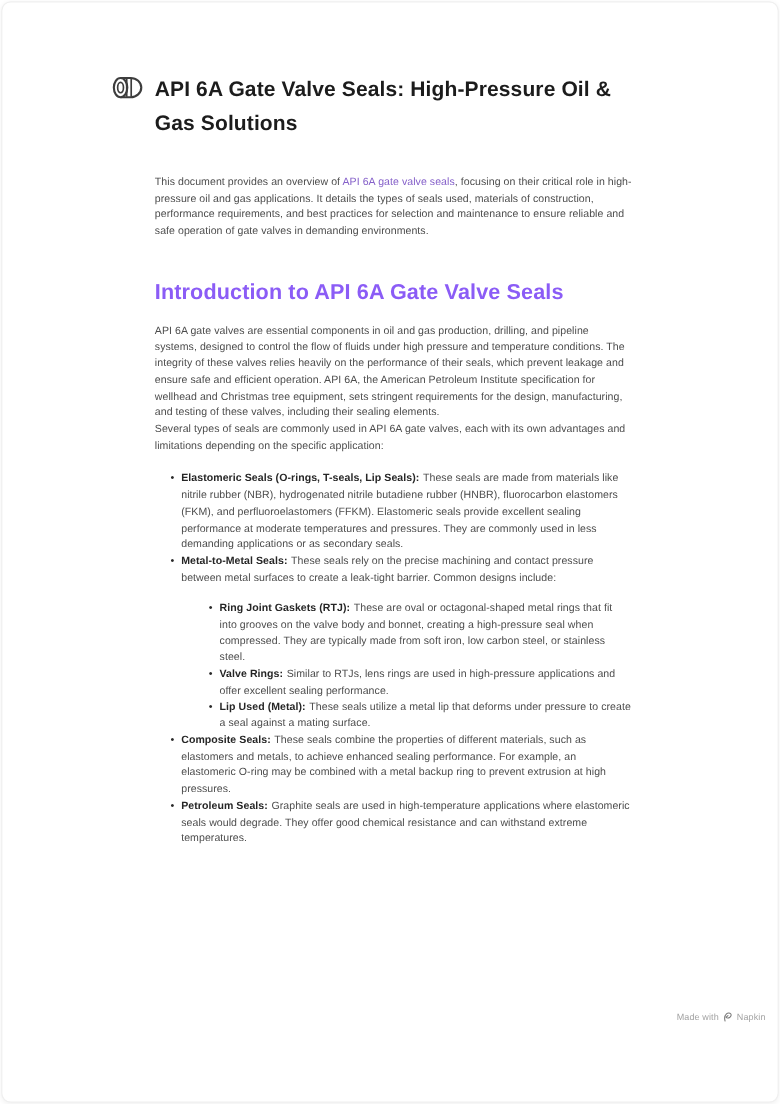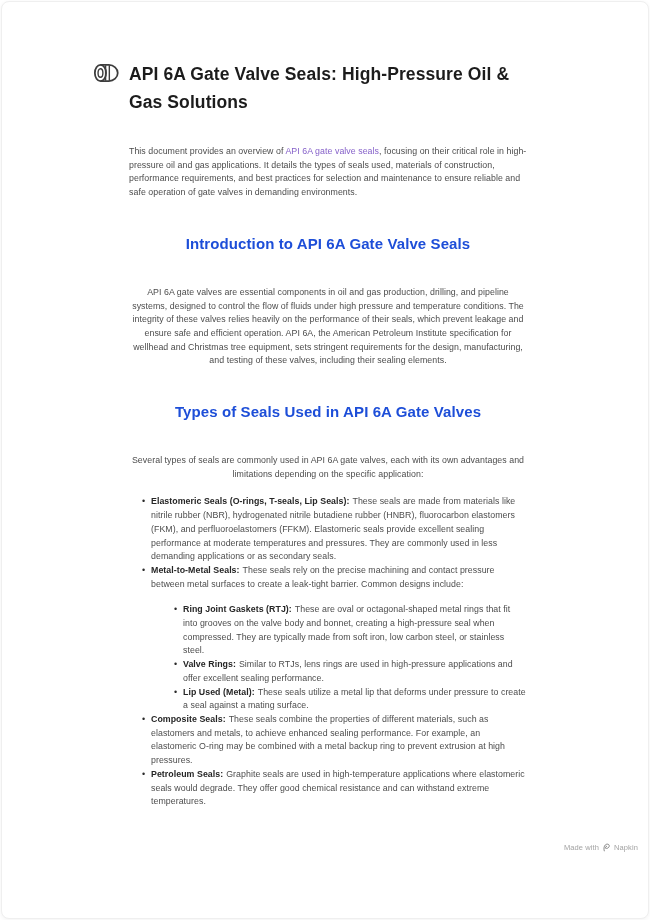--- a/index.html
+++ b/index.html
@@ -55,30 +55,28 @@
   p.intro {
     margin-top: 29px;
   }
   a.doc-link {
     color: #8560c9;
     text-decoration: none;
     cursor: pointer;
   }
   h2.section-heading {
     margin: 33px 0 0 0;
-    font-size: 15px;
+    font-size: 18px;
     line-height: 21px;
     font-weight: 700;
     letter-spacing: 0.1px;
-    color: #1d4ed8;
-    text-align: center;
+    color: #8b5cf6;
   }
   h2.section-heading + p.body-text {
-    margin-top: 32px;
-    text-align: center;
+    margin-top: 15px;
   }
   ul.seal-list {
     margin: 14px 0 0 0;
     padding: 0 0 0 22px;
     list-style: none;
   }
   ul.seal-list li {
     position: relative;
     font-size: 8.8px;
     line-height: 13.7px;
@@ -137,21 +135,20 @@
       <h1 class="doc-title">API 6A Gate Valve Seals: High-Pressure Oil &amp; Gas Solutions</h1>
 
       <p class="body-text intro"><span>This document provides an overview of </span><a class="doc-link">API 6A gate valve seals</a><span>, focusing on their critical role in high-pressure oil and gas applications. It details the types of seals used, materials of construction, performance requirements, and best practices for selection and maintenance to ensure reliable and safe operation of gate valves in demanding environments.</span></p>
 
       <section>
         <h2 class="section-heading">Introduction to API 6A Gate Valve Seals</h2>
         <p class="body-text">API 6A gate valves are essential components in oil and gas production, drilling, and pipeline systems, designed to control the flow of fluids under high pressure and temperature conditions. The integrity of these valves relies heavily on the performance of their seals, which prevent leakage and ensure safe and efficient operation. API 6A, the American Petroleum Institute specification for wellhead and Christmas tree equipment, sets stringent requirements for the design, manufacturing, and testing of these valves, including their sealing elements.</p>
       </section>
 
       <section>
-        <h2 class="section-heading">Types of Seals Used in API 6A Gate Valves</h2>
         <p class="body-text">Several types of seals are commonly used in API 6A gate valves, each with its own advantages and limitations depending on the specific application:</p>
 
         <ul class="seal-list">
           <li><span class="lbl">Elastomeric Seals (O-rings, T-seals, Lip Seals):</span><span>These seals are made from materials like nitrile rubber (NBR), hydrogenated nitrile butadiene rubber (HNBR), fluorocarbon elastomers (FKM), and perfluoroelastomers (FFKM). Elastomeric seals provide excellent sealing performance at moderate temperatures and pressures. They are commonly used in less demanding applications or as secondary seals.</span></li>
 
           <li><span class="lbl">Metal-to-Metal Seals:</span><span>These seals rely on the precise machining and contact pressure between metal surfaces to create a leak-tight barrier. Common designs include:</span>
             <ul class="sub-list">
               <li><span class="lbl">Ring Joint Gaskets (RTJ):</span><span>These are oval or octagonal-shaped metal rings that fit into grooves on the valve body and bonnet, creating a high-pressure seal when compressed. They are typically made from soft iron, low carbon steel, or stainless steel.</span></li>
               <li><span class="lbl">Valve Rings:</span><span>Similar to RTJs, lens rings are used in high-pressure applications and offer excellent sealing performance.</span></li>
               <li><span class="lbl">Lip Used (Metal):</span><span>These seals utilize a metal lip that deforms under pressure to create a seal against a mating surface.</span></li>

